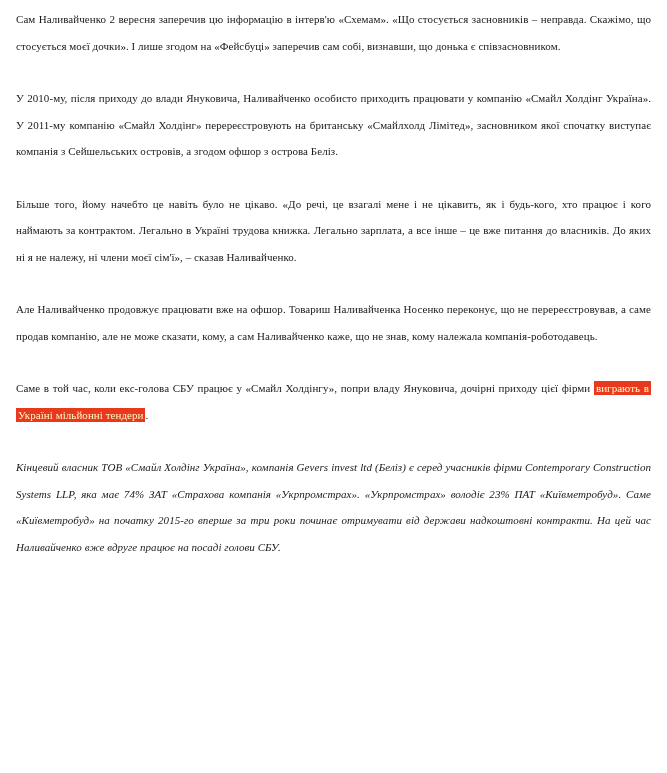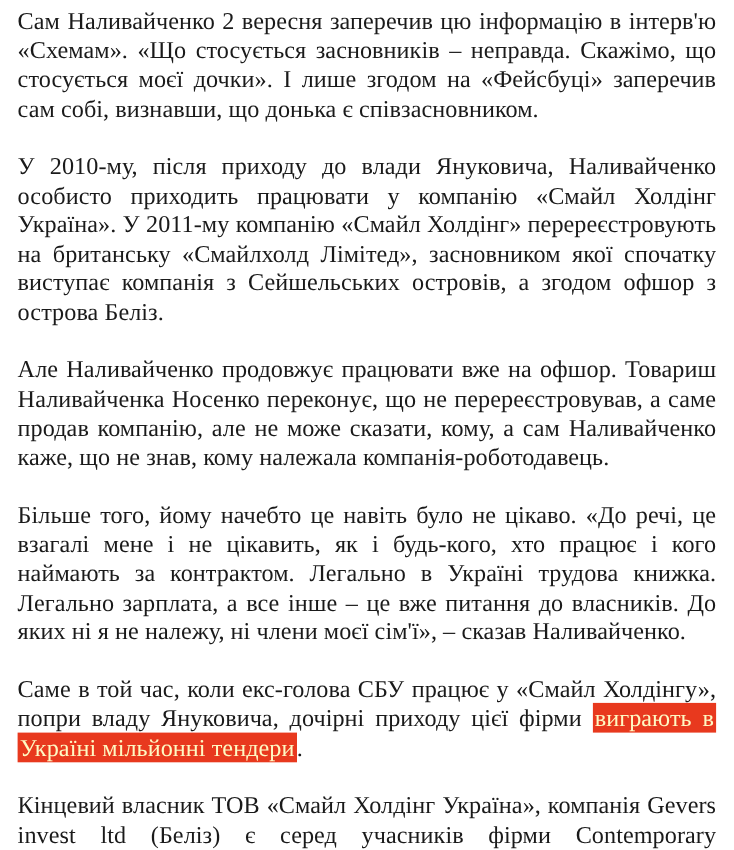--- a/index.html
+++ b/index.html
@@ -13,52 +13,53 @@
     font-family: "Liberation Serif", serif;
     color: #1a1a1a;
     overflow: hidden;
   }
   .article {
     padding: 0 16px 0 16px;
     box-sizing: border-box;
     width: 667px;
   }
   .para {
-    font-size: 22px;
+    font-size: 11px;
     line-height: 26.5px;
     margin: 0 0 26px 0;
     text-align: justify;
     text-justify: inter-word;
     color: #1a1a1a;
     letter-spacing: 0.05px;
   }
   .para:first-child {
     margin-top: 6px;
   }
   .para:last-child {
     margin-bottom: 0;
+    font-style: italic;
   }
   .hl {
     background: #e8391e;
     color: #fef9c3;
     padding: 1px 2px;
     box-decoration-break: clone;
     -webkit-box-decoration-break: clone;
   }
 </style>
 </head>
 <body>
 
 <div class="article">
 
   <p class="para">Сам Наливайченко 2 вересня заперечив цю інформацію в інтерв'ю «Схемам». «Що стосується засновників – неправда. Скажімо, що стосується моєї дочки». І лише згодом на «Фейсбуці» заперечив сам собі, визнавши, що донька є співзасновником.</p>
 
   <p class="para">У 2010-му, після приходу до влади Януковича, Наливайченко особисто приходить працювати у компанію «Смайл Холдінг Україна». У 2011-му компанію «Смайл Холдінг» перереєстровують на британську «Смайлхолд Лімітед», засновником якої спочатку виступає компанія з Сейшельських островів, а згодом офшор з острова Беліз.</p>
 
+  <p class="para">Більше того, йому начебто це навіть було не цікаво. «До речі, це взагалі мене і не цікавить, як і будь-кого, хто працює і кого наймають за контрактом. Легально в Україні трудова книжка. Легально зарплата, а все інше – це вже питання до власників. До яких ні я не належу, ні члени моєї сім'ї», – сказав Наливайченко.</p>
+
   <p class="para">Але Наливайченко продовжує працювати вже на офшор. Товариш Наливайченка Носенко переконує, що не перереєстровував, а саме продав компанію, але не може сказати, кому, а сам Наливайченко каже, що не знав, кому належала компанія-роботодавець.</p>
-
-  <p class="para">Більше того, йому начебто це навіть було не цікаво. «До речі, це взагалі мене і не цікавить, як і будь-кого, хто працює і кого наймають за контрактом. Легально в Україні трудова книжка. Легально зарплата, а все інше – це вже питання до власників. До яких ні я не належу, ні члени моєї сім'ї», – сказав Наливайченко.</p>
 
   <p class="para"><span>Саме в той час, коли екс-голова СБУ працює у «Смайл Холдінгу», попри владу Януковича, дочірні приходу цієї фірми </span><span class="hl">виграють в Україні мільйонні тендери</span><span>.</span></p>
 
   <p class="para">Кінцевий власник ТОВ «Смайл Холдінг Україна», компанія Gevers invest ltd (Беліз) є серед учасників фірми Contemporary Construction Systems LLP, яка має 74% ЗАТ «Страхова компанія «Укрпромстрах». «Укрпромстрах» володіє 23% ПАТ «Київметробуд». Саме «Київметробуд» на початку 2015-го вперше за три роки починає отримувати від держави надкоштовні контракти. На цей час Наливайченко вже вдруге працює на посаді голови СБУ.</p>
 
 </div>
 
 </body></html>

